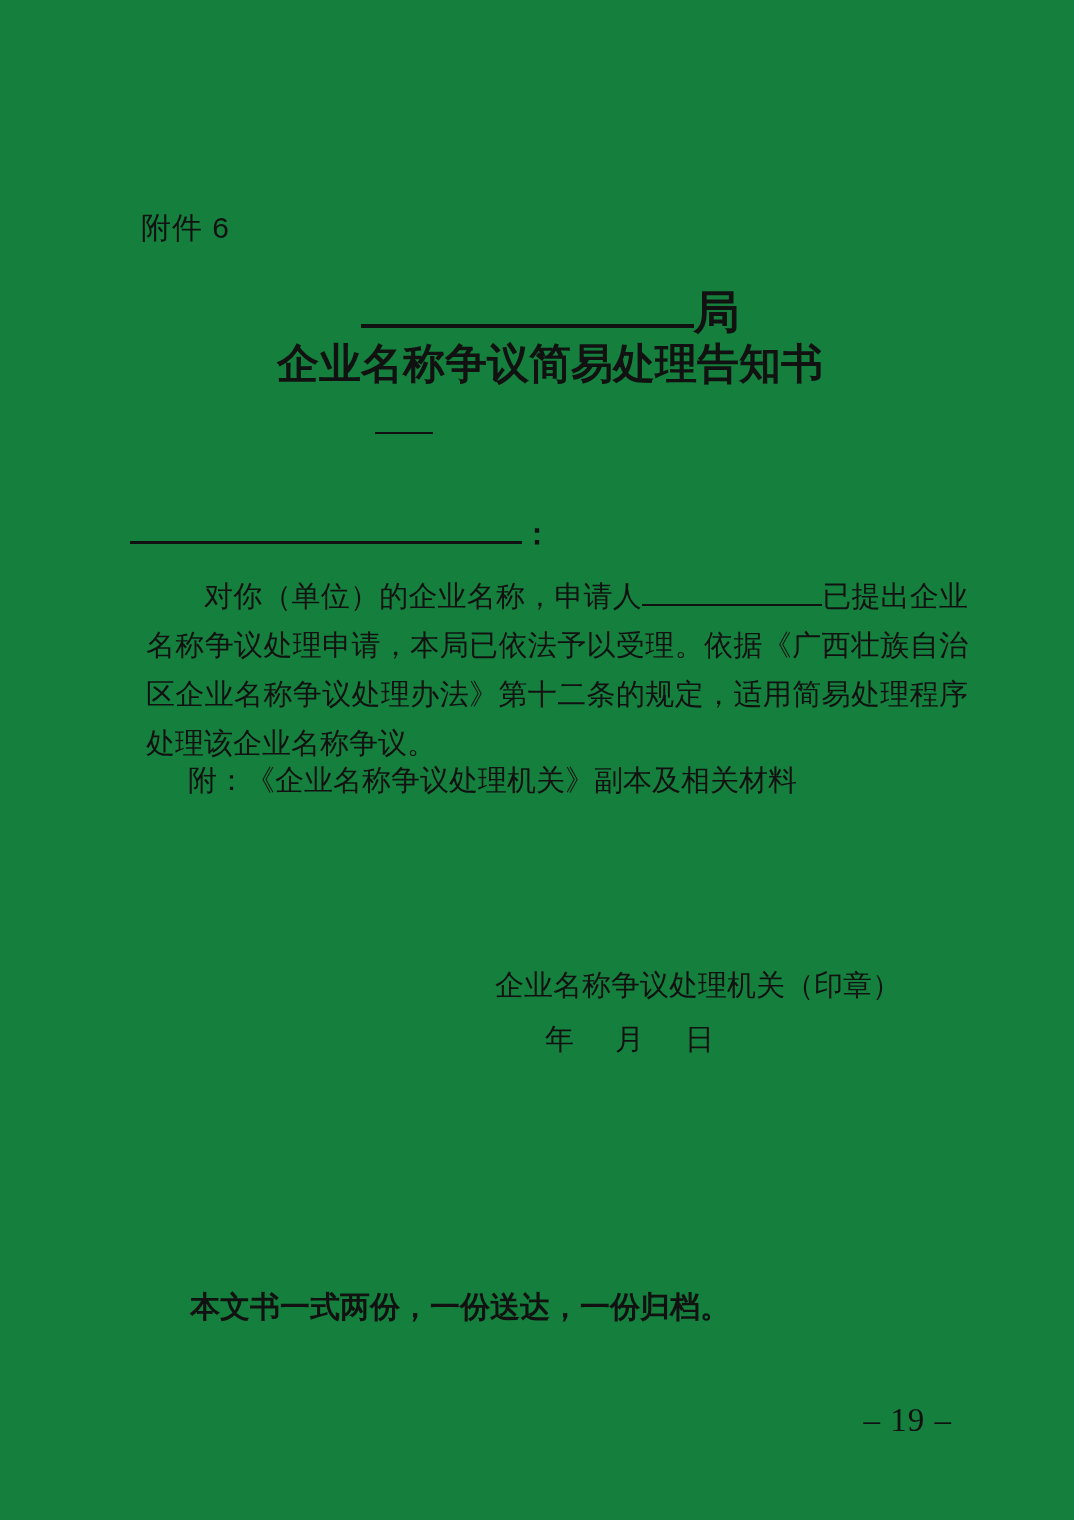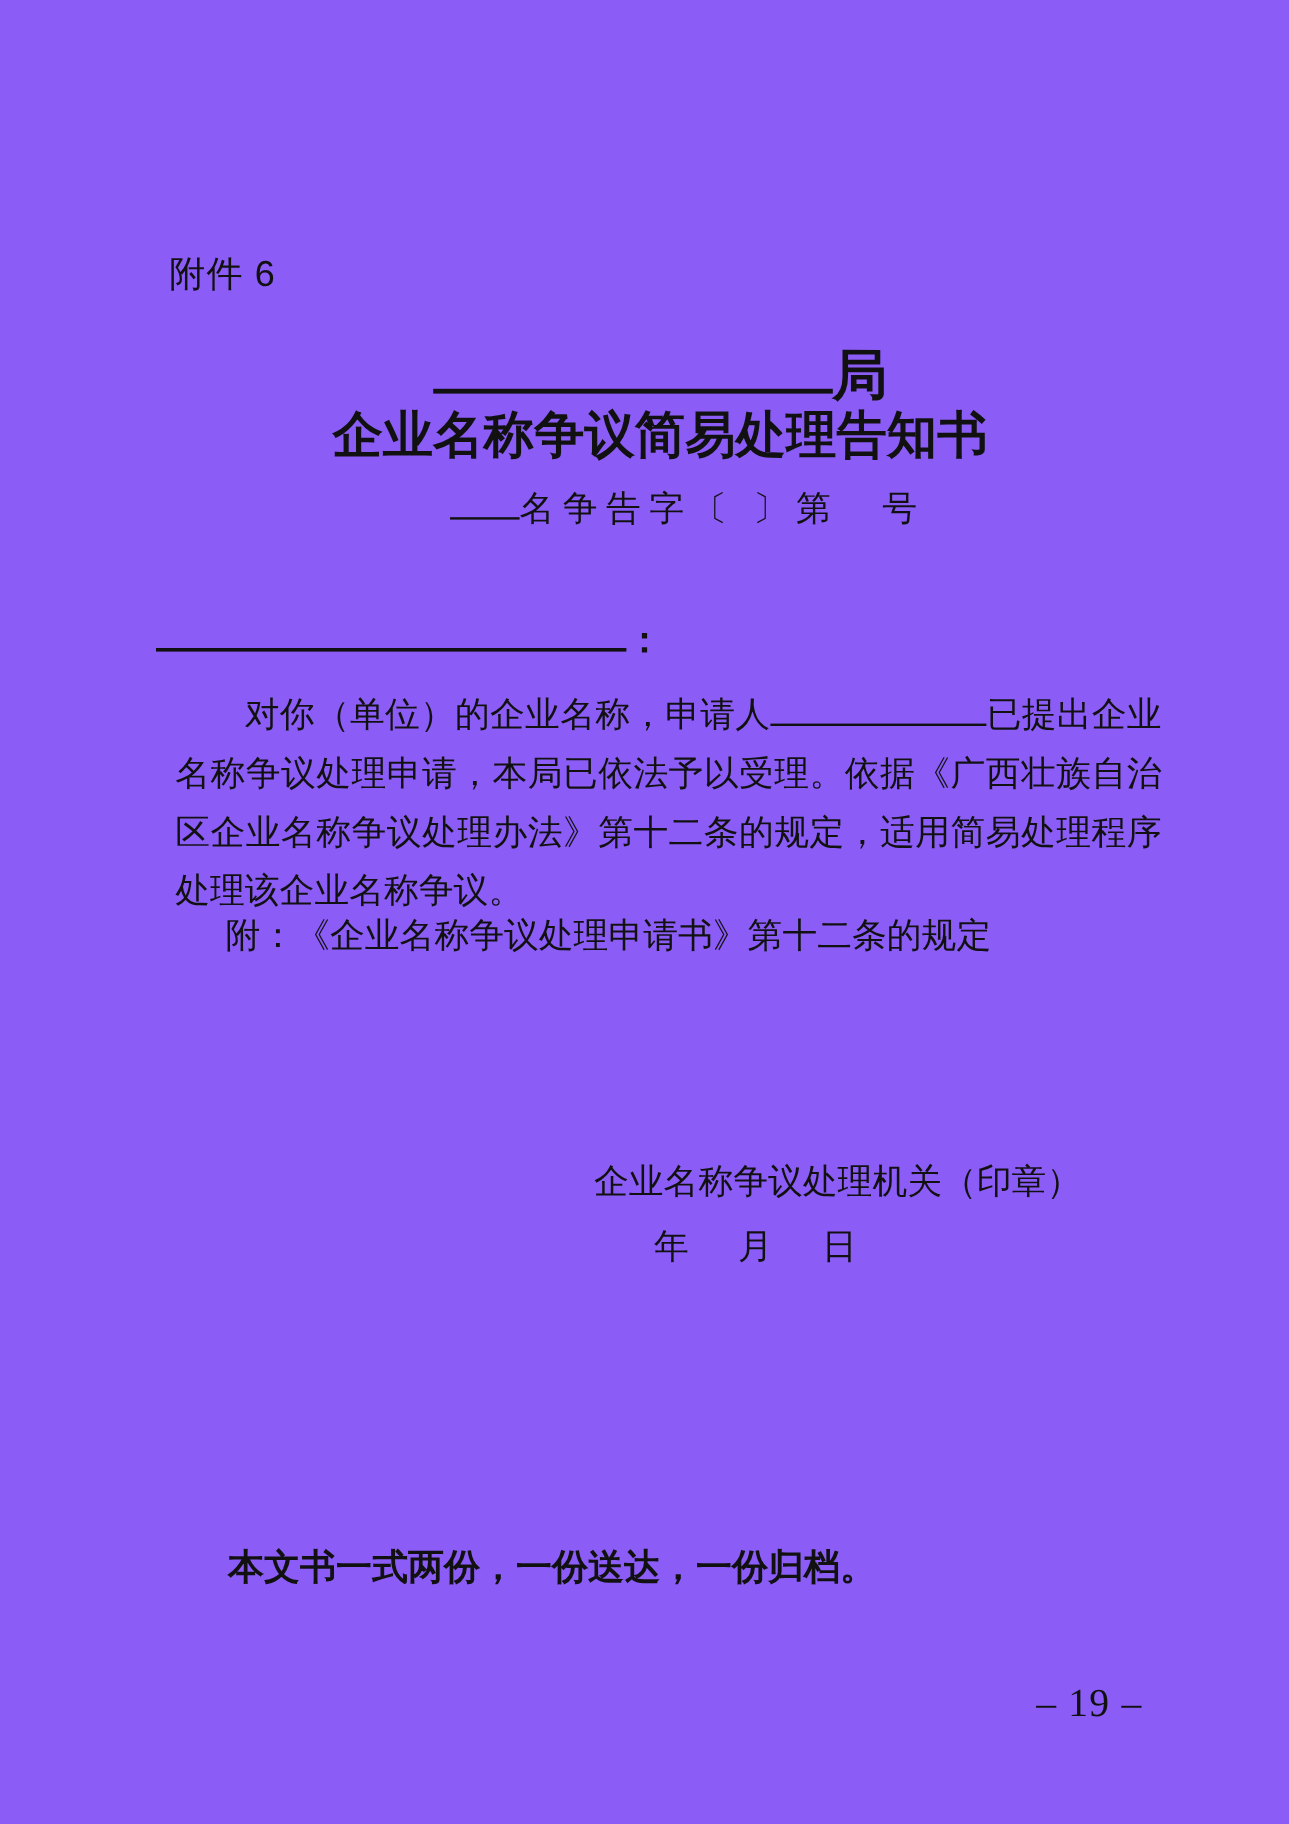--- a/index.html
+++ b/index.html
@@ -4,21 +4,21 @@
 <style>
   html, body {
     margin: 0;
     padding: 0;
     background: #ffffff;
   }
   .page {
     position: relative;
     width: 1074px;
     height: 1520px;
-    background: #8b5cf6;
+    background: #15803d;
     color: #111111;
     font-family: "Liberation Serif", "DejaVu Serif", serif;
     overflow: hidden;
   }
 
   
   .attach-label {
     position: absolute;
     top: 208px;
     left: 141px;
@@ -157,32 +157,32 @@
 
   <div class="attach-label">附件 6</div>
 
   <div class="title-line1">
     <span class="blank blank-agency"></span><span>局</span>
   </div>
 
   <div class="title-line2">企业名称争议简易处理告知书</div>
 
   <div class="doc-number">
-    <span class="blank blank-doc"></span><span>名争告字〔 〕第　号</span>
+    <span class="blank blank-doc"></span>
   </div>
 
   <div class="addressee">
     <span class="blank blank-addressee"></span><span>：</span>
   </div>
 
   <p class="body-para">
     <span>对你（单位）的企业名称，申请人</span><span class="blank blank-applicant"></span><span>已提出企业名称争议处理申请，本局已依法予以受理。依据《广西壮族自治区企业名称争议处理办法》第十二条的规定，适用简易处理程序处理该企业名称争议。</span>
   </p>
 
-  <p class="attach-note">附：《企业名称争议处理申请书》第十二条的规定</p>
+  <p class="attach-note">附：《企业名称争议处理机关》副本及相关材料</p>
 
   <div class="sig-org">企业名称争议处理机关（印章）</div>
 
   <div class="sig-date">年　月　日</div>
 
   <div class="footer-note">本文书一式两份，一份送达，一份归档。</div>
 
   <div class="page-number">– 19 –</div>
 
 </div>

